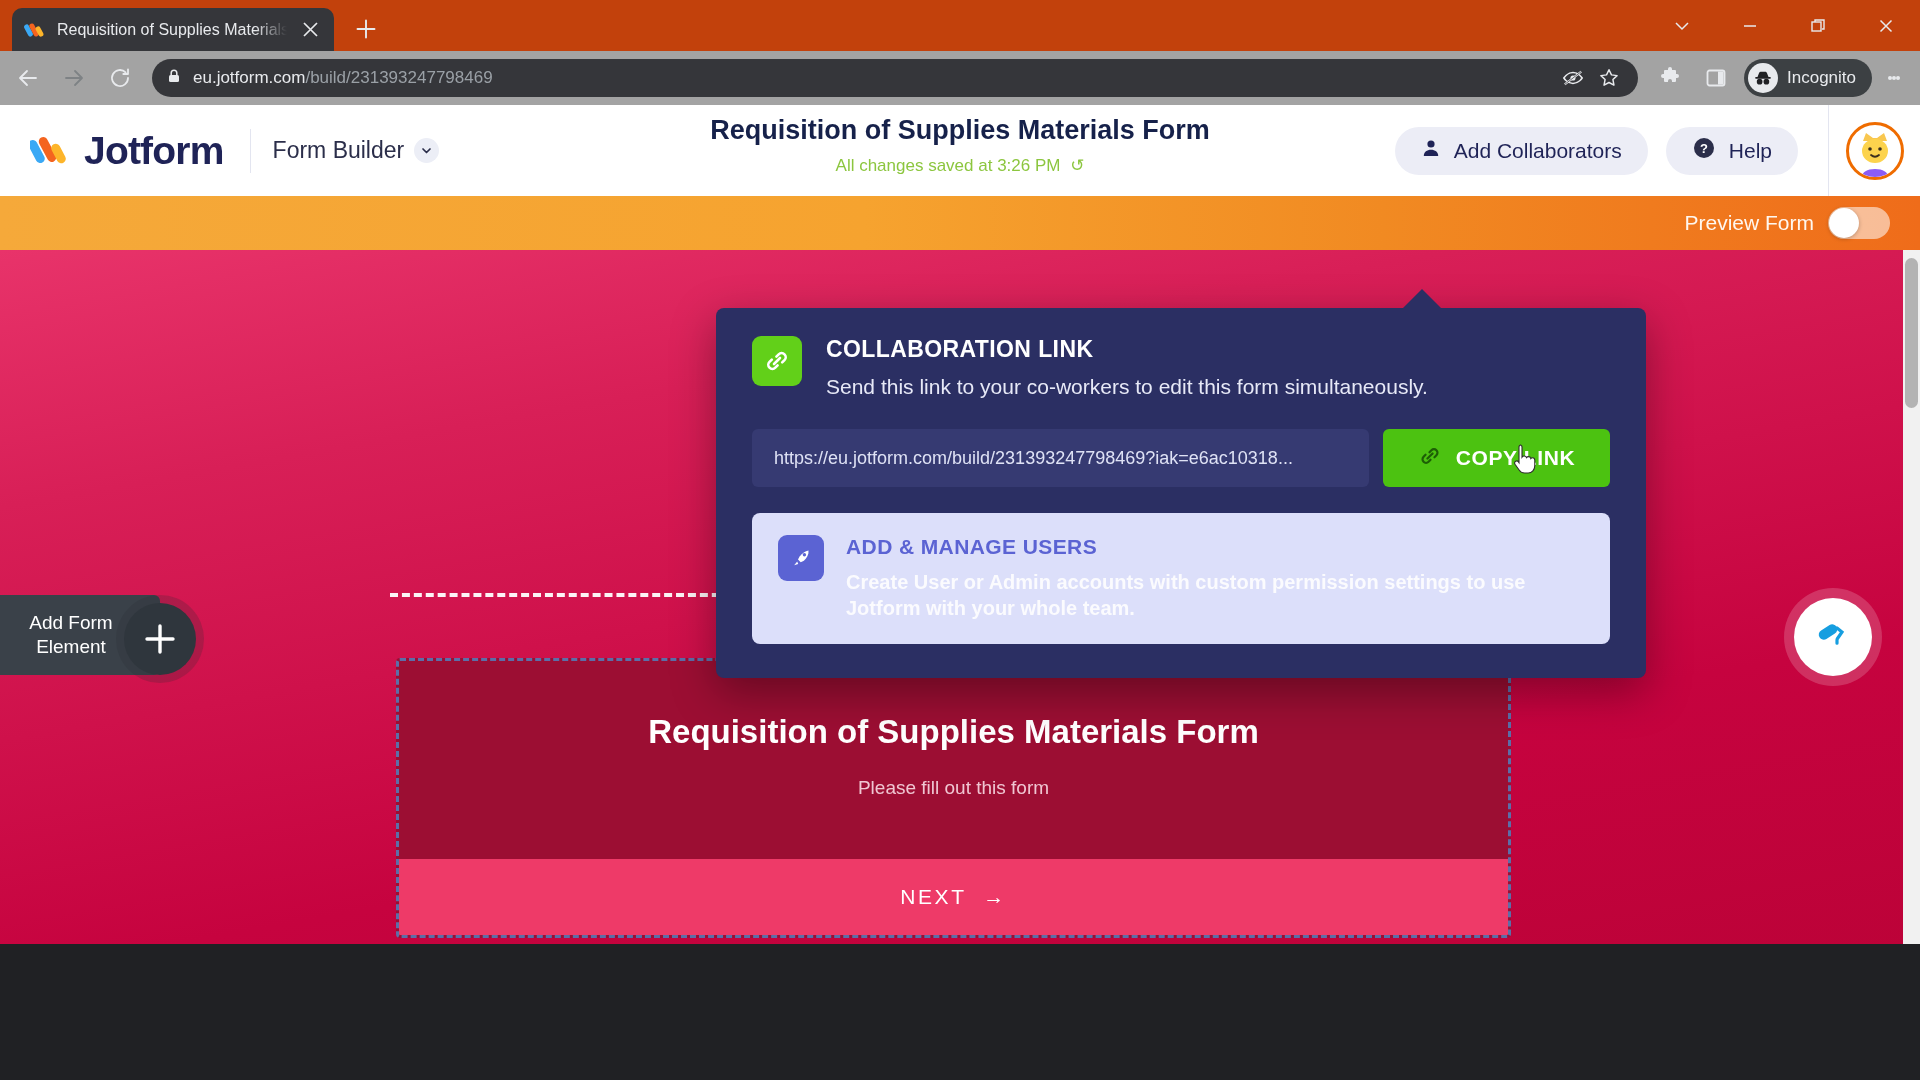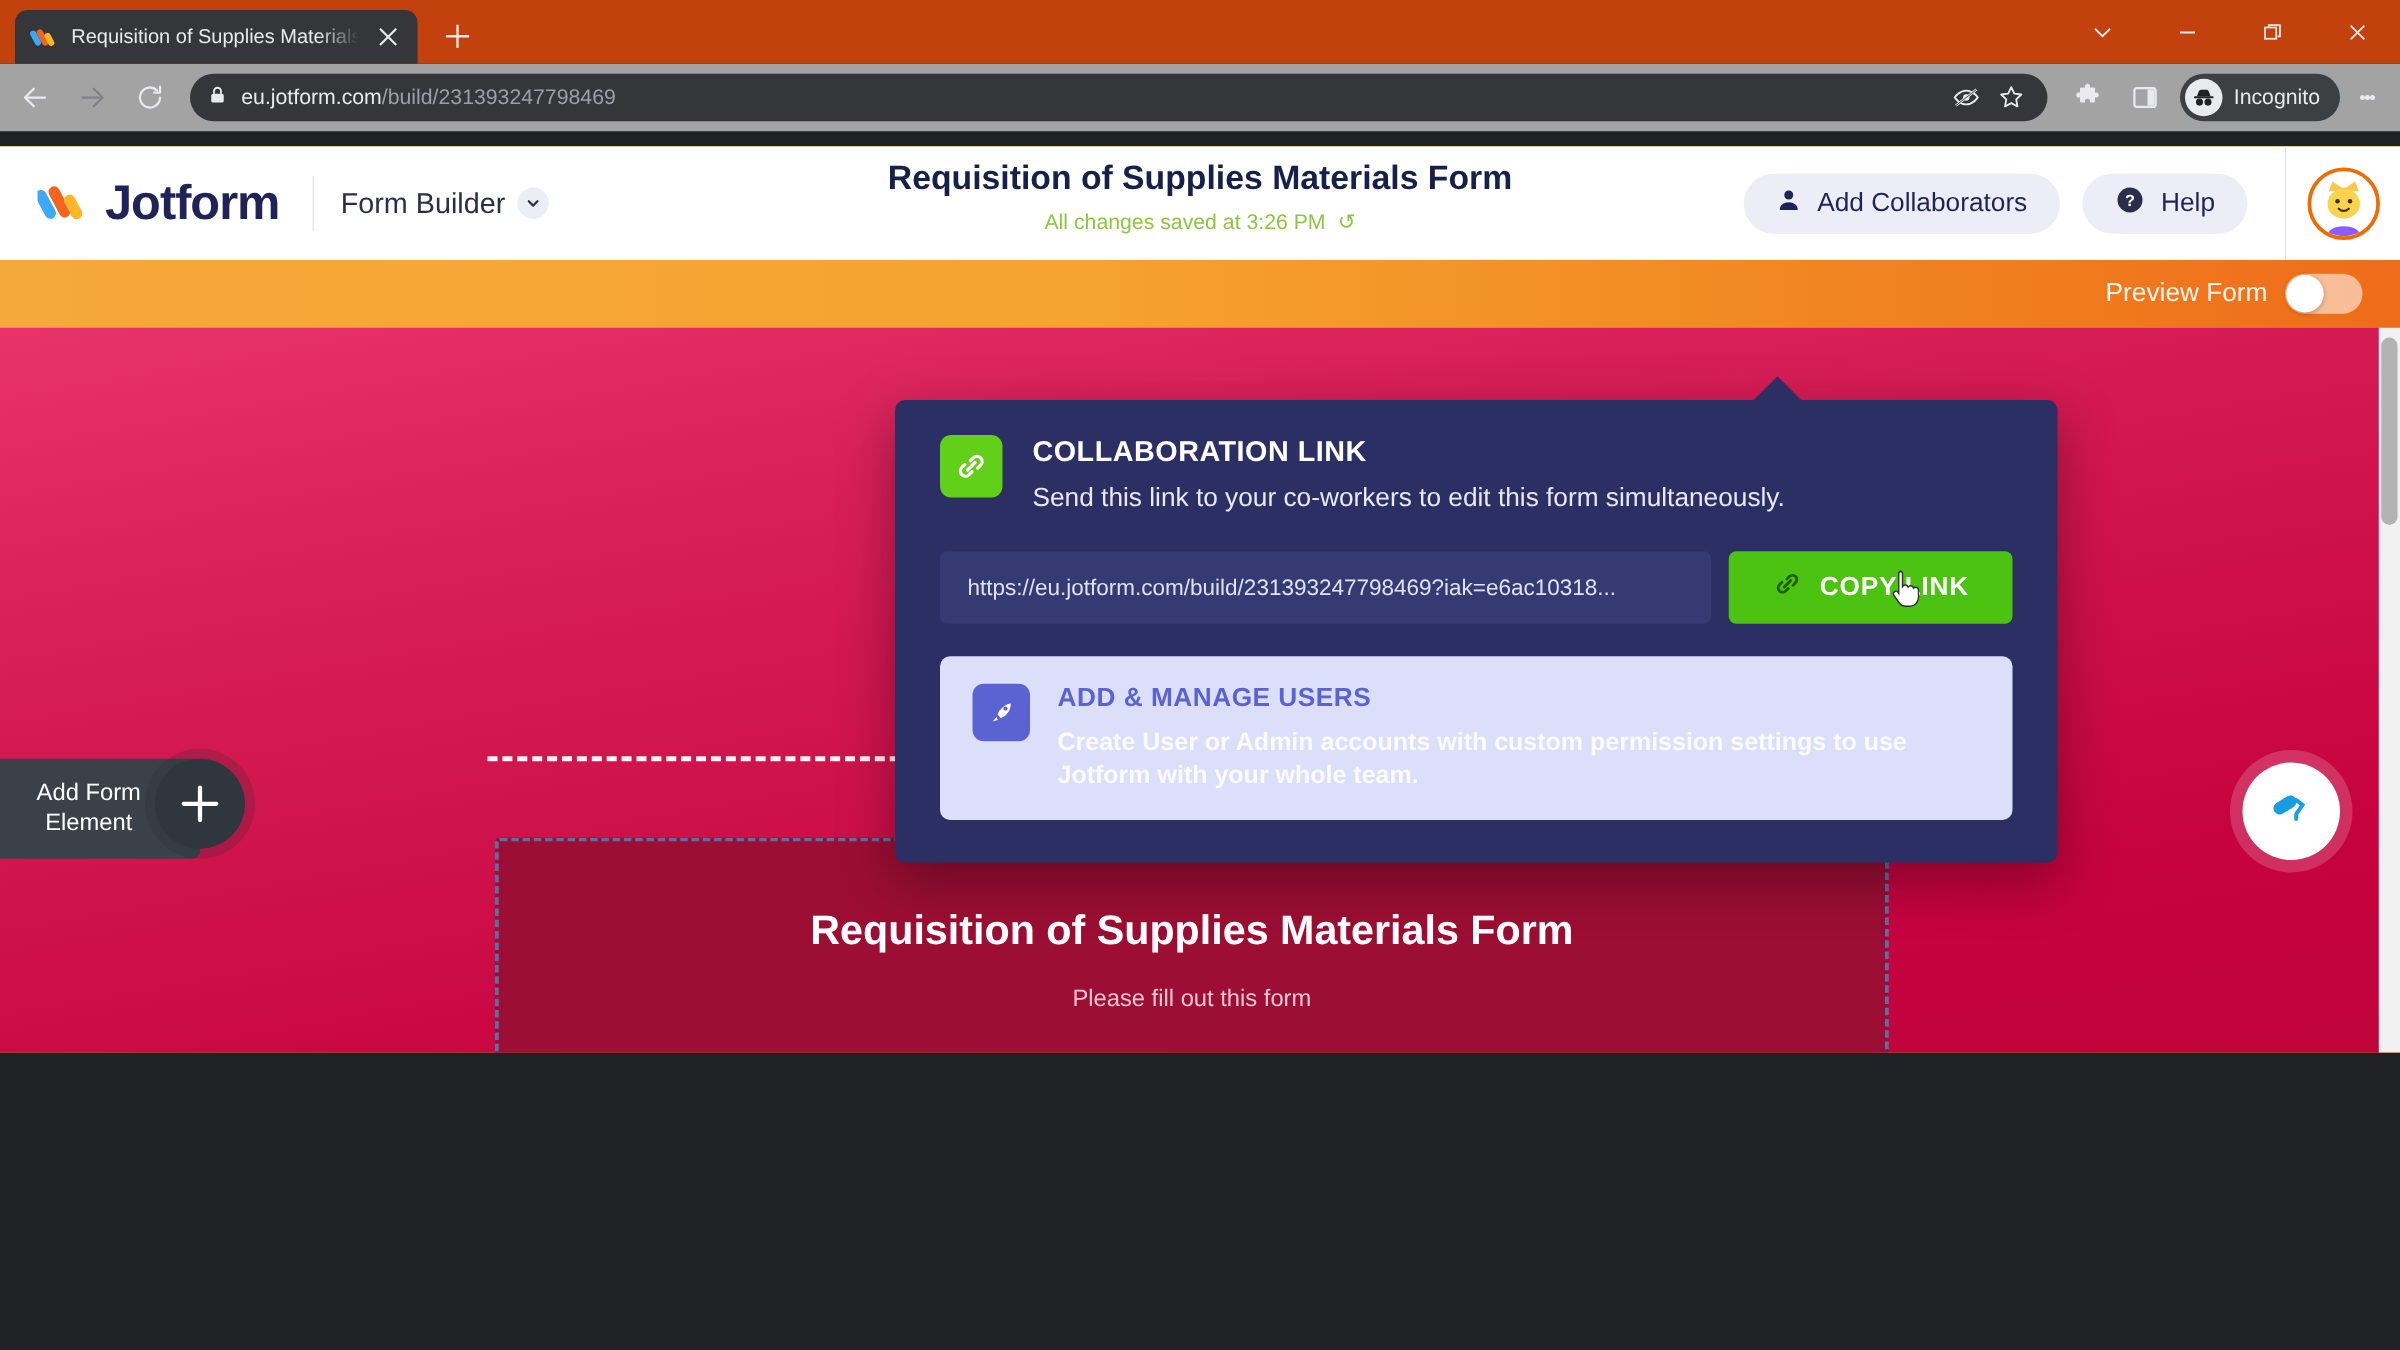--- a/index.html
+++ b/index.html
@@ -75,21 +75,21 @@
   }
   .incognito-pill .ic-av {
     width: 30px; height: 30px; border-radius: 50%; background: #e8eaed;
     display: flex; align-items: center; justify-content: center;
   }
   .incognito-pill span { color: #e8eaed; font-size: 17px; }
   .kebab { width: 40px; height: 44px; display: flex; align-items: center; justify-content: center; }
   .kebab i { display:block; width:4px; height:4px; border-radius:50%; background:#e8eaed; margin:1.5px 0; }
 
   
-  .app { position: relative; width: 1920px; height: 725px; overflow: hidden; background:#eab308;margin-top:12px; }
+  .app { position: relative; width: 1920px; height: 839px; overflow: hidden; background:#0c4a6e; }
 
   .jf-header {
     height: 91px; background: #fff; display: flex; align-items: center;
     padding: 0 0 0 30px; position: relative; z-index: 5;
   }
   .jf-logo-wrap { display: flex; align-items: center; gap: 14px; }
   .jf-logo-mark { width: 40px; height: 40px; position: relative; }
   .jf-logo-text { font-size: 39px; font-weight: 700; color: #1f2357; letter-spacing: -0.8px; }
   .jf-divider { width: 1px; height: 44px; background: #e3e5f0; margin: 0 22px 0 26px; }
   .jf-formbuilder { display: flex; align-items: center; gap: 10px; font-size: 23px; color: #2b2e4a; }
@@ -142,21 +142,21 @@
 
   
   .canvas {
     position: relative; height: 830px;
     background: linear-gradient(170deg,#e8336a 0%,#d81f57 22%,#c6033f 62%,#b80235 100%);
     overflow: hidden;
   }
 
   .add-form-element {
     position: absolute; left: 0; top: 345px; z-index: 4;
-    display: flex; align-items: flex-start;
+    display: flex; align-items: flex-end;
   }
   .afe-label {
     background: #3a4149; color: #fff; font-size: 19px; line-height: 1.25;
     padding: 16px 40px 16px 22px; border-radius: 0 6px 6px 0; text-align: center;
     width: 160px; margin-right: -36px;
   }
   .afe-btn {
     width: 72px; height: 72px; border-radius: 50%; background: #2f363d;
     display: flex; align-items: center; justify-content: center;
     color: #fff; font-size: 44px; font-weight: 300; line-height: 1;

